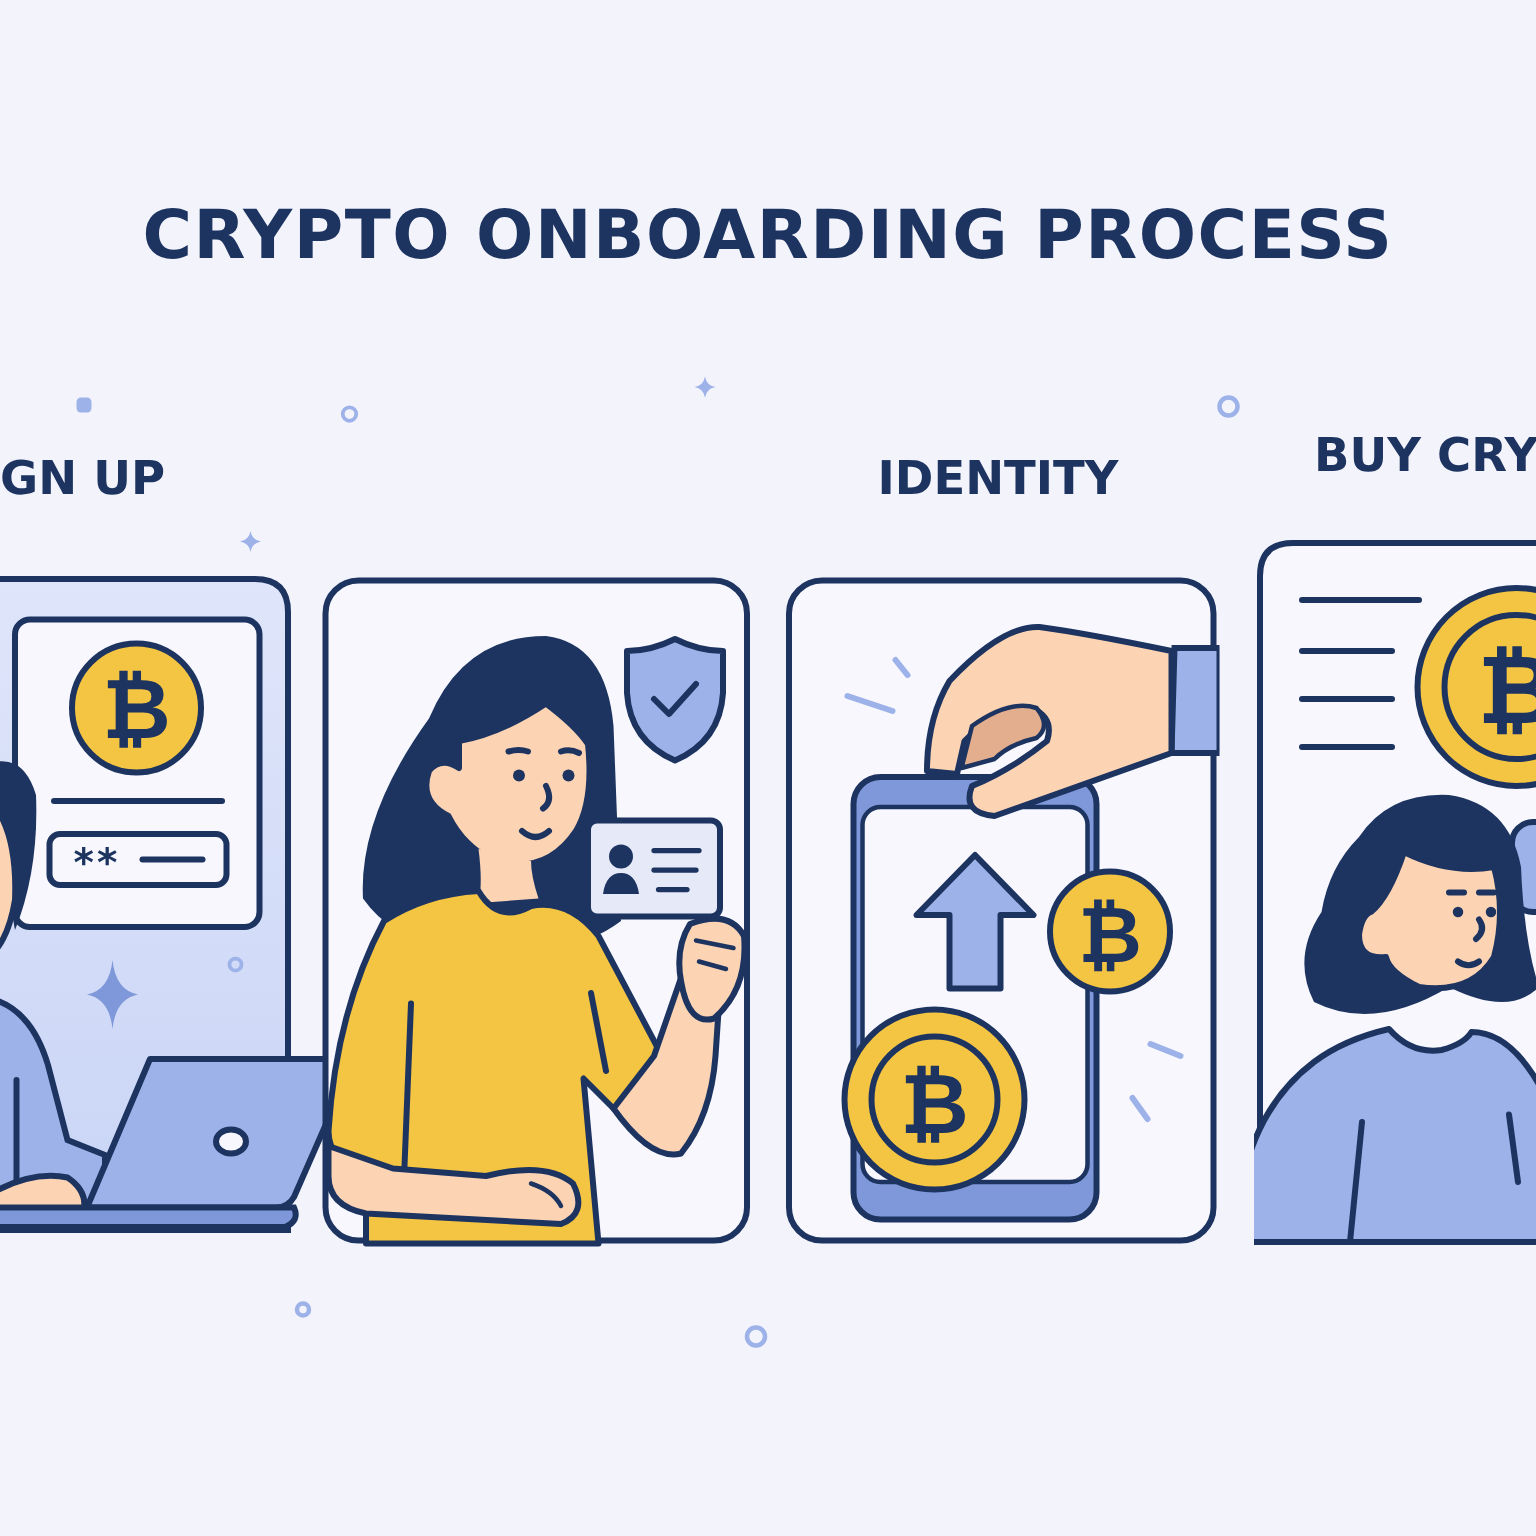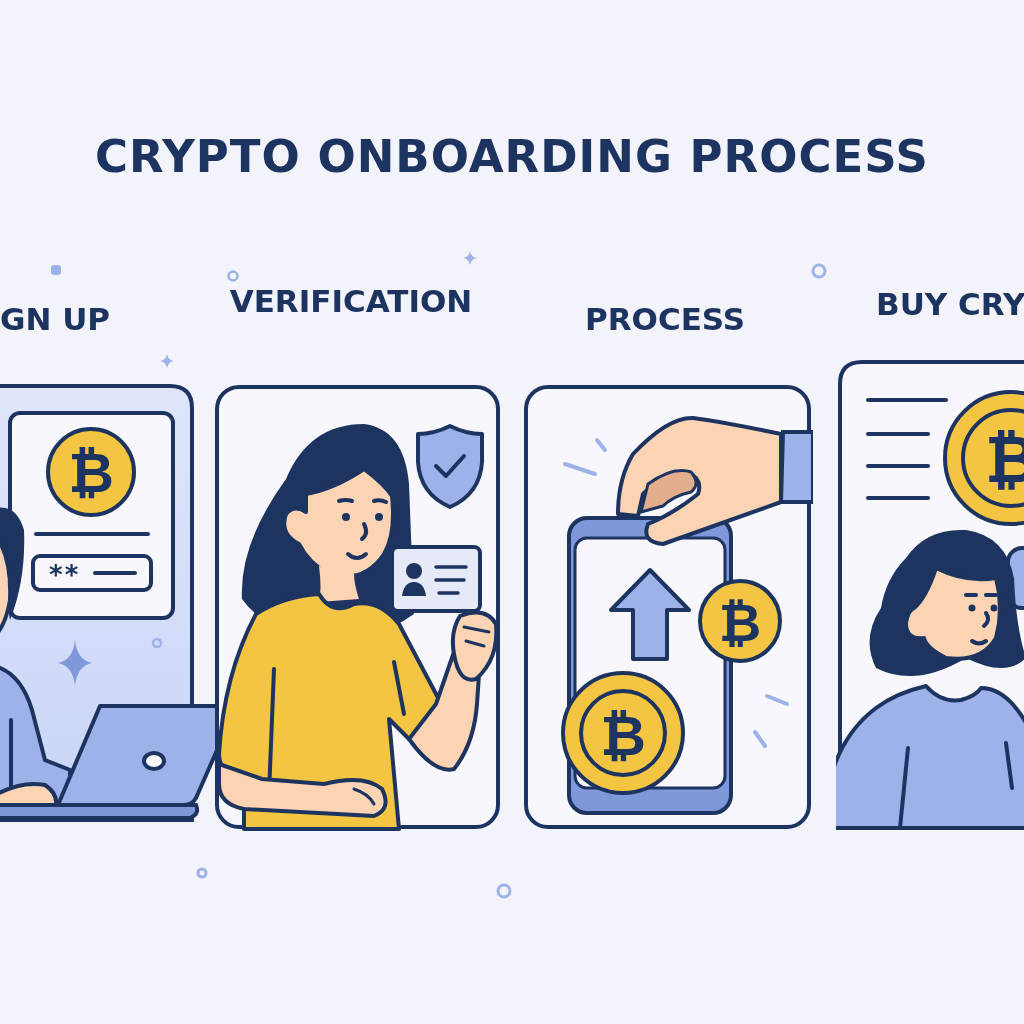--- a/index.html
+++ b/index.html
@@ -46,23 +46,22 @@
   </svg>
 <svg class="deco" style="left:195px;top:866px" width="14" height="14">
     <circle cx="7" cy="7" r="4" fill="none" stroke="#9db2e8" stroke-width="3"></circle>
   </svg>
 <svg class="deco" style="left:495px;top:882px" width="18" height="18">
     <circle cx="9" cy="9" r="6" fill="none" stroke="#9db2e8" stroke-width="3"></circle>
   </svg>
 
 <div class="step-label" style="left:0px;top:300px;">GN UP</div>
 <div class="step-label" style="left:216px;top:282px;width:270px;">
-  <div>VERIFICATION</div>
-</div>
-<div class="step-label" style="left:585px;top:300px;">PROCESS</div>
+</div>
+<div class="step-label" style="left:585px;top:300px;">IDENTITY</div>
 <div class="step-label" style="left:876px;top:285px;text-align:center;">BUY CRY</div>
 
 <div class="panel" style="left:0;top:380px;">
   <svg width="240" height="455" viewBox="0 0 240 455">
     <defs>
       <linearGradient id="g1" x1="0" y1="0" x2="0" y2="1">
         <stop offset="0" stop-color="#dfe5fa"></stop>
           <stop offset="1" stop-color="#c9d5f6"></stop>
       </linearGradient>
     </defs>

